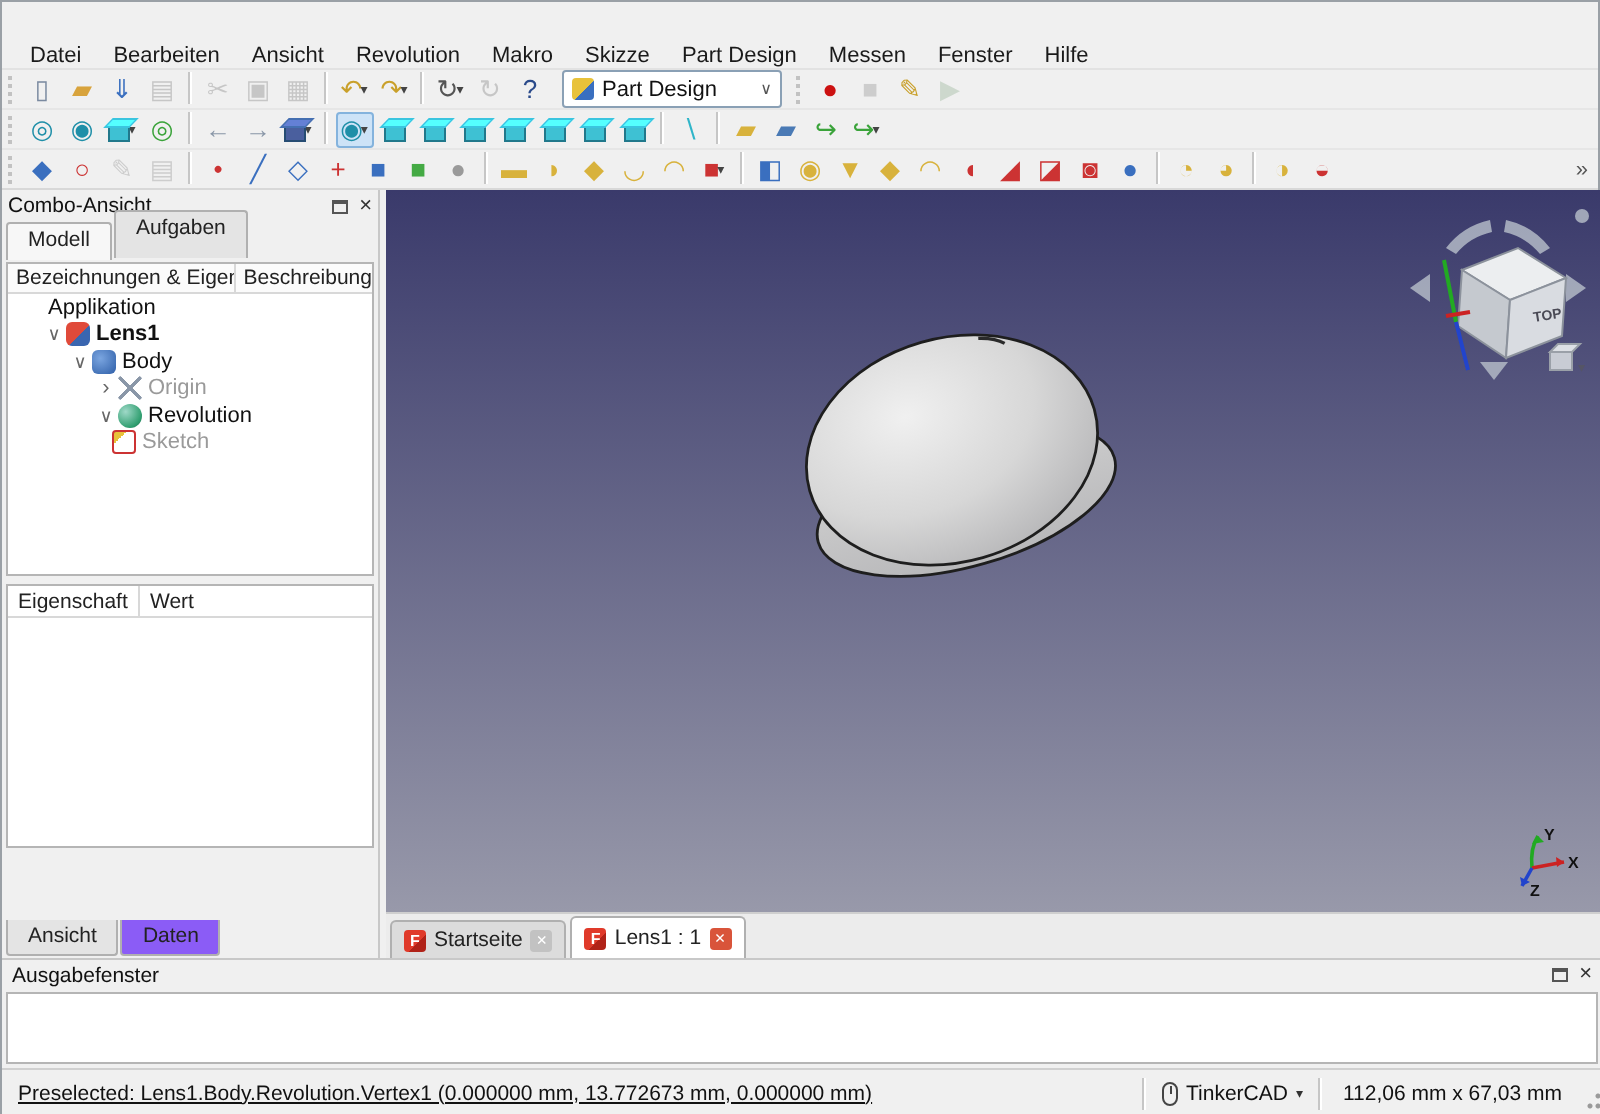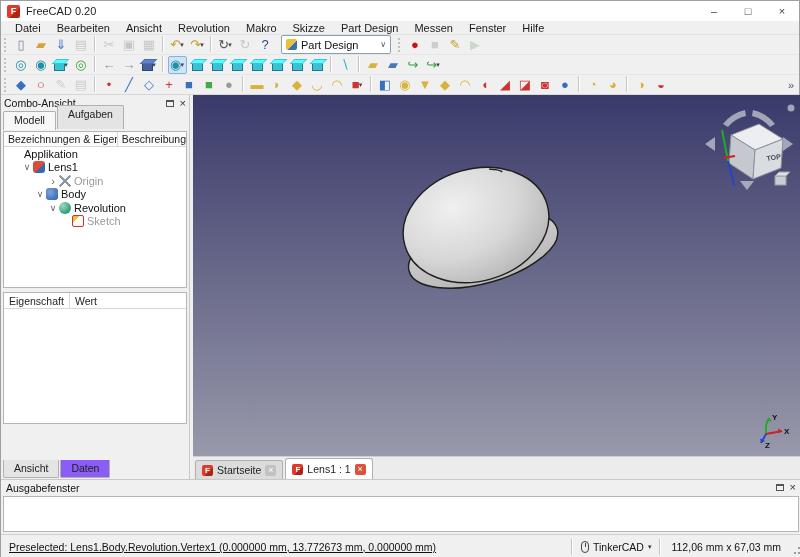--- a/index.html
+++ b/index.html
@@ -60,21 +60,21 @@
   .exp { width:12px; font-size:9px; color:#666; text-align:center; flex:none; }
   .exp-open::after { content:"∨"; }
   .exp-closed::after { content:"›"; font-size:11px; }
   .ti { width:12px; height:12px; border-radius:2px; margin-right:3px; flex:none; }
   .ti-doc { background:linear-gradient(135deg,#e04a3a 0 55%,#3a66b0 55%); border-radius:3px; }
   .ti-body { background:radial-gradient(circle at 35% 35%,#7aa5e0,#2f5fa8); border-radius:3px; }
   .ti-origin { background:linear-gradient(45deg,transparent 44%,#8a97a8 44% 56%,transparent 56%),linear-gradient(-45deg,transparent 44%,#8a97a8 44% 56%,transparent 56%); }
   .ti-revolution { background:radial-gradient(circle at 32% 32%,#9fd9c8,#2f9e6f 70%,#22614a); border-radius:50%; }
   .ti-sketch { background:linear-gradient(135deg,#e8c23a 0 30%,#fff 30%); border:1px solid #cc3333; }
   .tree-label { color:#111; }
-  .tree-label.bold { font-weight:normal; }
+  .tree-label.bold { font-weight:bold; }
   .tree-label.dim { color:#9a9a9a; }
   #prop-box { position:absolute; left:2px; right:2px; top:197px; height:132px; background:#fff; border:1px solid #b5b5b5; }
   #prop-cols { display:flex; height:16px; border-bottom:1px solid #d8d8d8; font-size:10.5px; color:#222; }
   #prop-cols .col1 { width:66px; padding:2px 0 0 5px; border-right:1px solid #d8d8d8; }
   #prop-cols .col2 { flex:1; padding:2px 0 0 5px; }
   #cv-bottom-tabs { position:absolute; left:2px; bottom:2px; display:flex; height:17px; align-items:flex-start; }
   .cvb-tab { font-size:10.5px; padding:2px 10px 3px; border:1px solid #b0b0b0; border-top:none; background:#e4e4e4; color:#222; border-radius:0 0 2px 2px; margin-right:1px; }
   .cvb-tab.active { background:#8b5cf6; }
 
   
@@ -110,29 +110,20 @@
   #resize-grip { width:10px; height:100%; background:
      radial-gradient(circle at 8px 18px,#9a9a9a 1px,transparent 1.5px),
      radial-gradient(circle at 8px 13px,#9a9a9a 1px,transparent 1.5px),
      radial-gradient(circle at 4px 18px,#9a9a9a 1px,transparent 1.5px); }
 </style>
 </head>
 <body>
 
 <div id="app">
 
-  <div id="titlebar">
-    <span class="fc-logo"></span>
-    <span id="window-title">FreeCAD 0.20</span>
-    <div id="win-controls">
-      <span class="win-btn">–</span>
-      <span class="win-btn">□</span>
-      <span class="win-btn">×</span>
-    </div>
-  </div>
 
   <div id="menubar">
       <span class="menu-item">Datei</span>
       <span class="menu-item">Bearbeiten</span>
       <span class="menu-item">Ansicht</span>
       <span class="menu-item">Revolution</span>
       <span class="menu-item">Makro</span>
       <span class="menu-item">Skizze</span>
       <span class="menu-item">Part Design</span>
       <span class="menu-item">Messen</span>
@@ -409,36 +400,36 @@
         </div>
         <div id="tree-list">
             <div class="tree-row" style="padding-left: 20px;">
               <span class="tree-label">Applikation</span>
             </div>
             <div class="tree-row" style="padding-left: 17px;">
               <span class="exp exp-open"></span>
               <span class="ti ti-doc"></span>
               <span class="tree-label bold">Lens1</span>
             </div>
-            <div class="tree-row" style="padding-left: 43px;">
-              <span class="exp exp-closed"></span>
-              <span class="ti ti-origin"></span>
-              <span class="tree-label dim">Origin</span>
-            </div>
             <div class="tree-row" style="padding-left: 30px;">
               <span class="exp exp-open"></span>
               <span class="ti ti-body"></span>
               <span class="tree-label">Body</span>
             </div>
             <div class="tree-row" style="padding-left: 43px;">
+              <span class="exp exp-closed"></span>
+              <span class="ti ti-origin"></span>
+              <span class="tree-label dim">Origin</span>
+            </div>
+            <div class="tree-row" style="padding-left: 43px;">
               <span class="exp exp-open"></span>
               <span class="ti ti-revolution"></span>
               <span class="tree-label">Revolution</span>
             </div>
-            <div class="tree-row" style="padding-left: 56px;">
+            <div class="tree-row" style="padding-left: 40px;">
               <span class="exp"></span>
               <span class="ti ti-sketch"></span>
               <span class="tree-label dim">Sketch</span>
             </div>
           </div>
       </div>
       <div id="prop-box">
         <div id="prop-cols">
           <span class="col1">Eigenschaft</span>
           <span class="col2">Wert</span>

